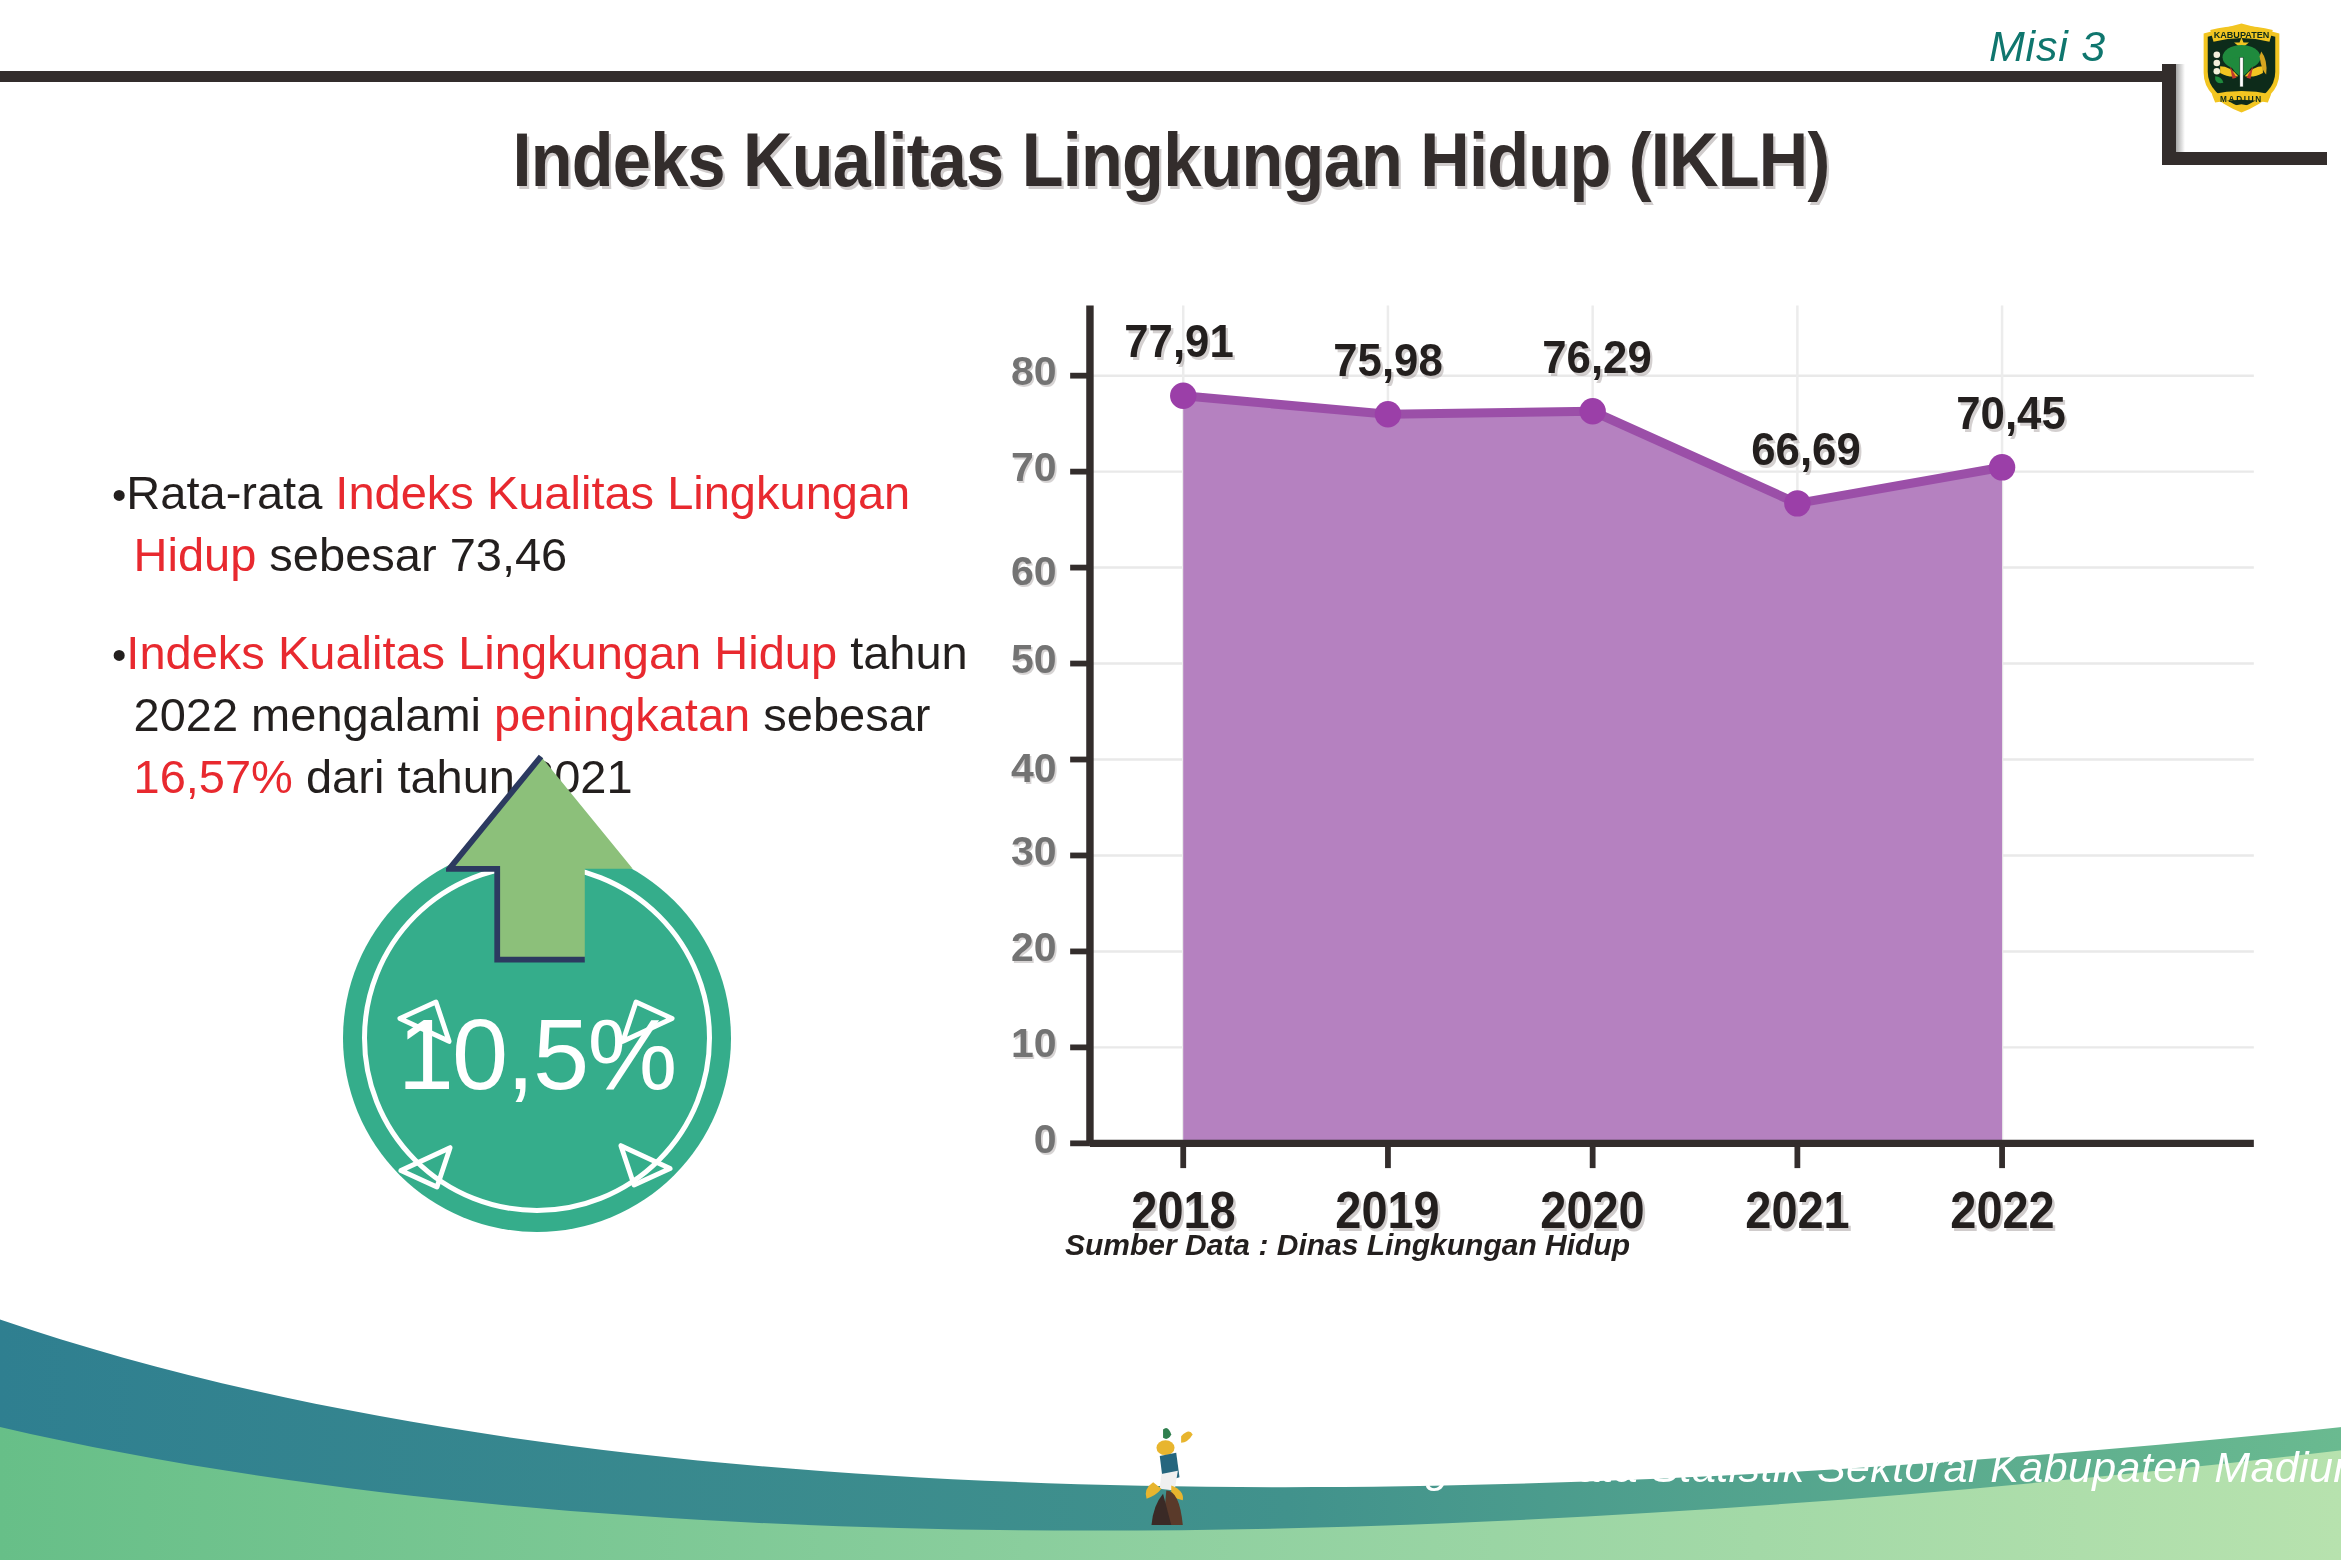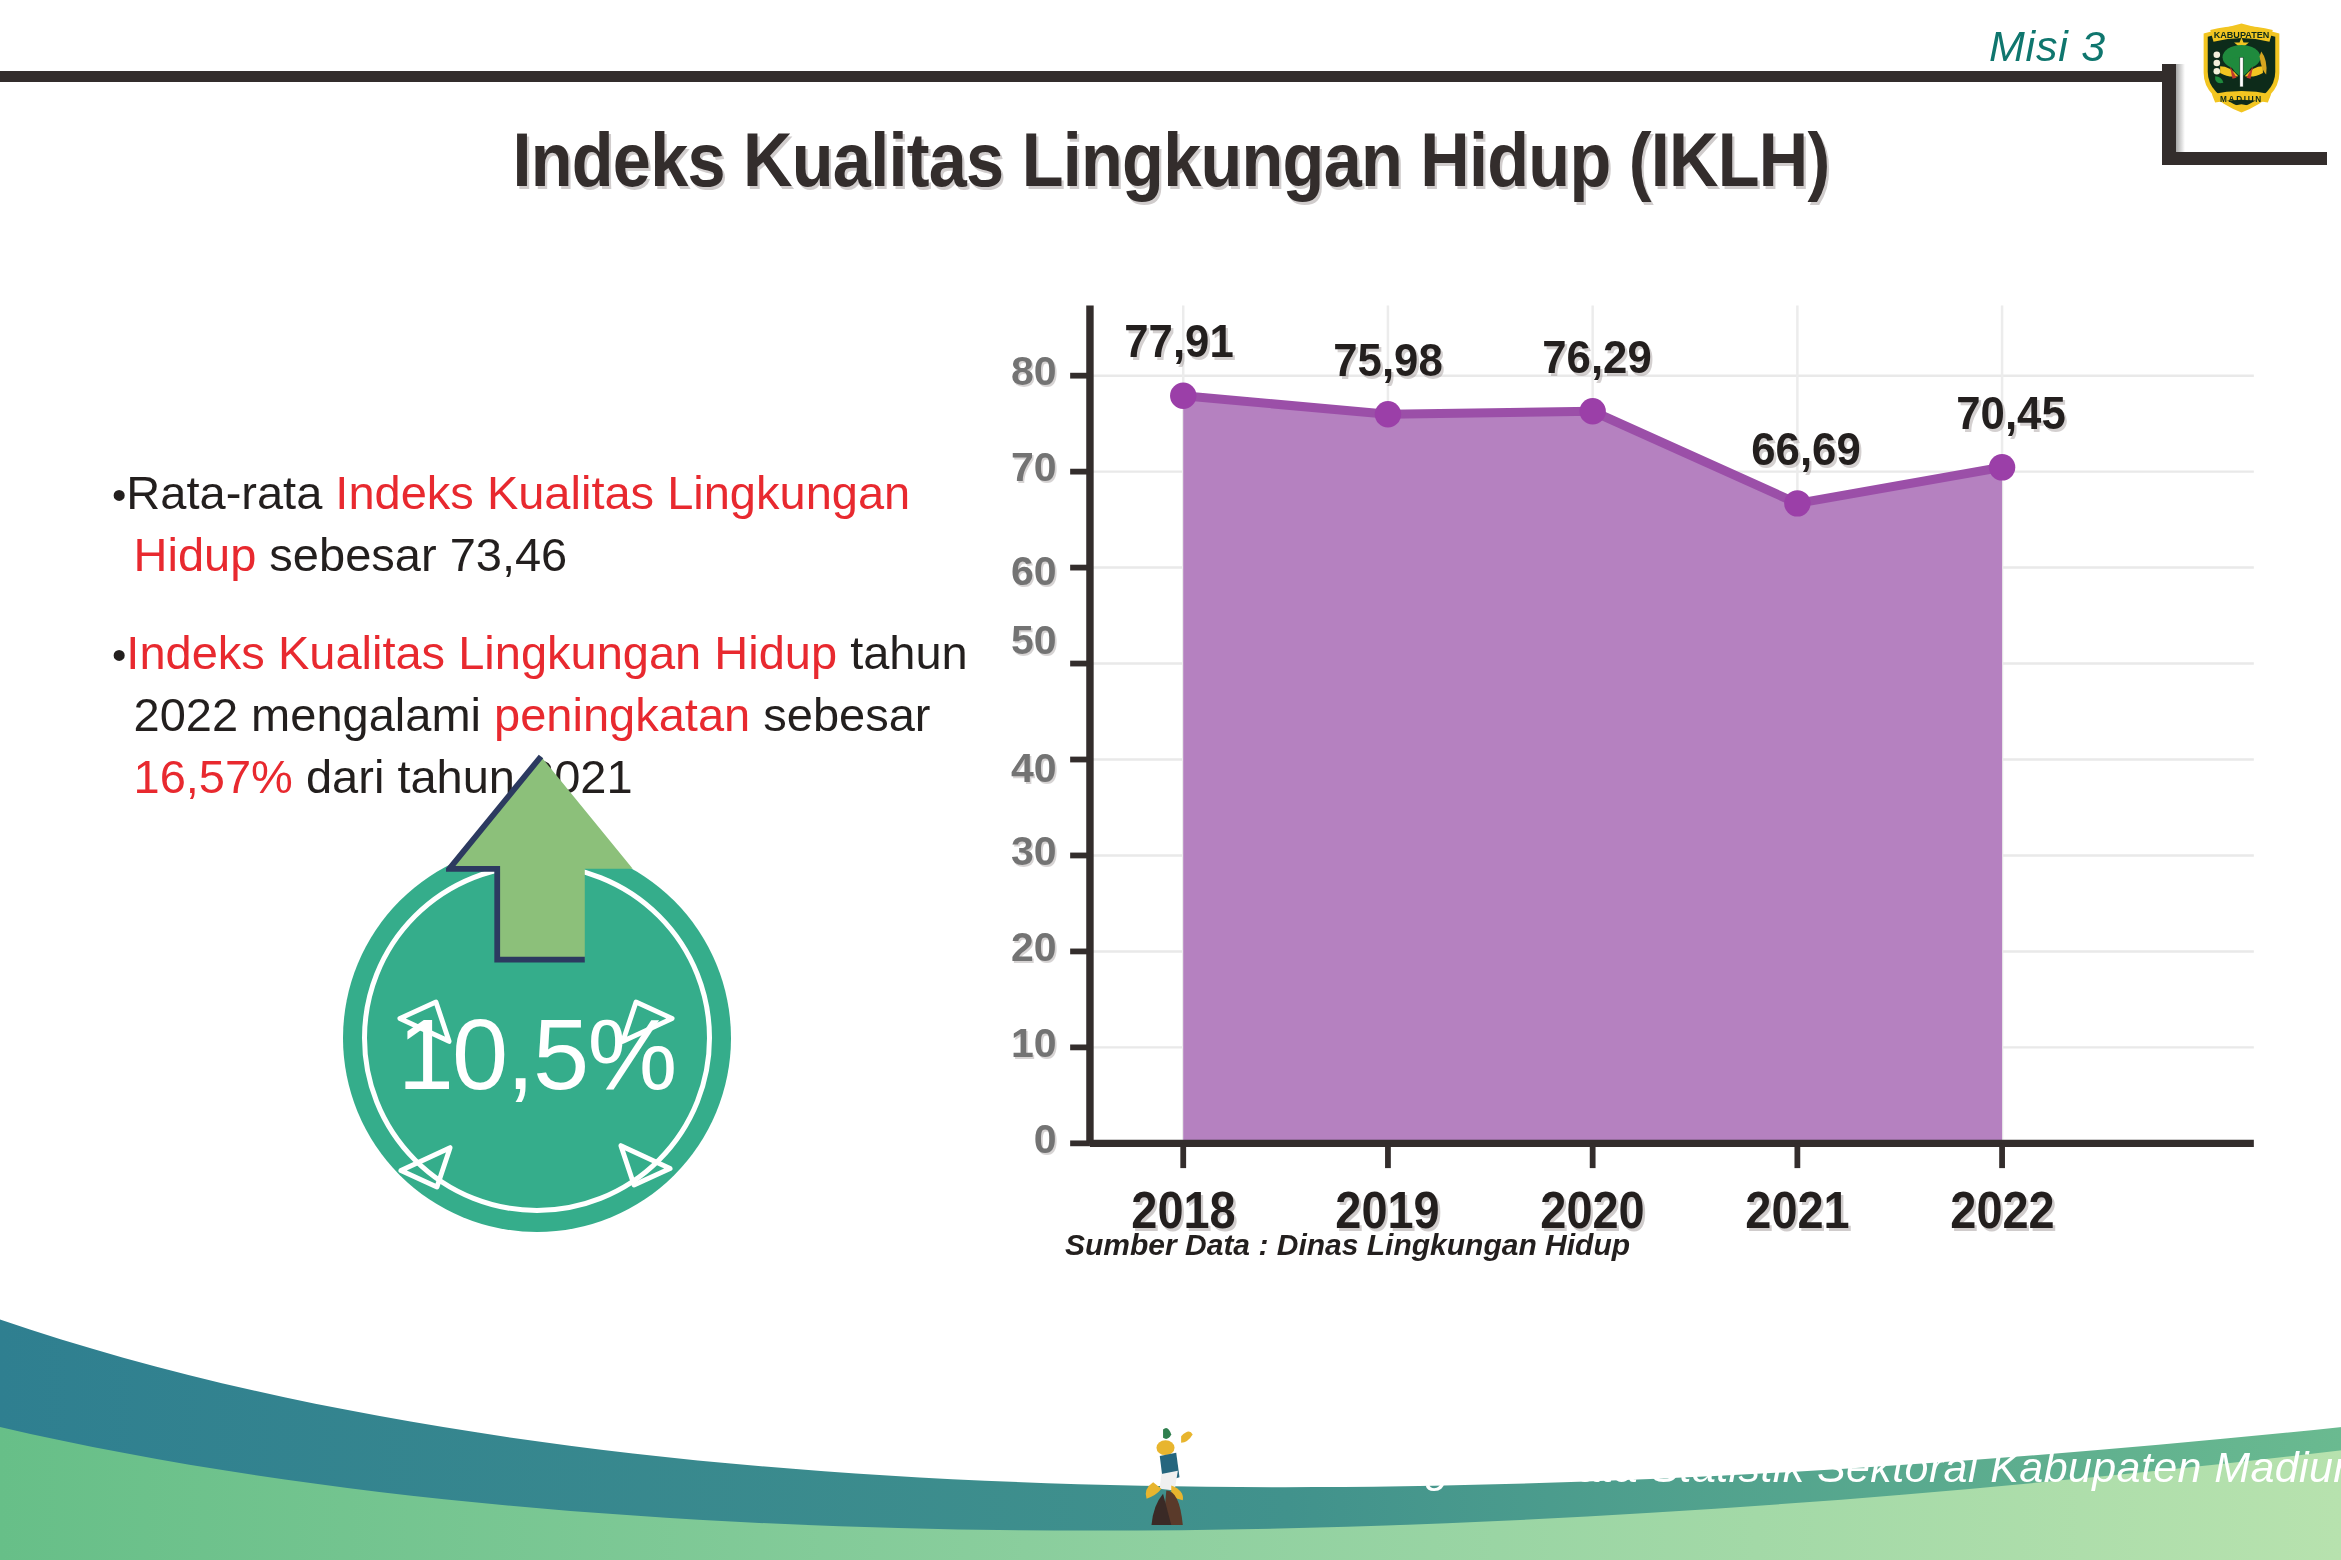--- a/index.html
+++ b/index.html
@@ -239,21 +239,21 @@
         <line x1="1007" x2="1007" y1="1035" y2="1065" stroke="#332d2c" stroke-width="7"></line>
         <line x1="1255" x2="1255" y1="1035" y2="1065" stroke="#332d2c" stroke-width="7"></line>
       </g>
   </svg>
   <div id="ylabels">
       <div class="ylab" style="left: -16.5px; top: 827px;">0</div>
       <div class="ylab" style="left: -16.5px; top: 731px;">10</div>
       <div class="ylab" style="left: -16.5px; top: 635px; text-align: right;">20</div>
       <div class="ylab" style="left: -16.5px; top: 539px;">30</div>
       <div class="ylab" style="left: -16.5px; top: 456px;">40</div>
-      <div class="ylab" style="left: -16.5px; top: 328px;">50</div>
+      <div class="ylab" style="left: -16.5px; top: 347px;">50</div>
       <div class="ylab" style="left: -16.5px; top: 259px;">60</div>
       <div class="ylab" style="left: -16.5px; top: 155px;">70</div>
       <div class="ylab" style="left: -16.5px; top: 59px;">80</div>
     </div>
   <div id="xlabels">
       <div class="xlab" style="left: 135px; top: 892px;">2018</div>
       <div class="xlab" style="left: 339px; top: 892px;">2019</div>
       <div class="xlab" style="left: 544px; top: 892px;">2020</div>
       <div class="xlab" style="left: 749px; top: 892px;">2021</div>
       <div class="xlab" style="left: 954px; top: 892px;">2022</div>

